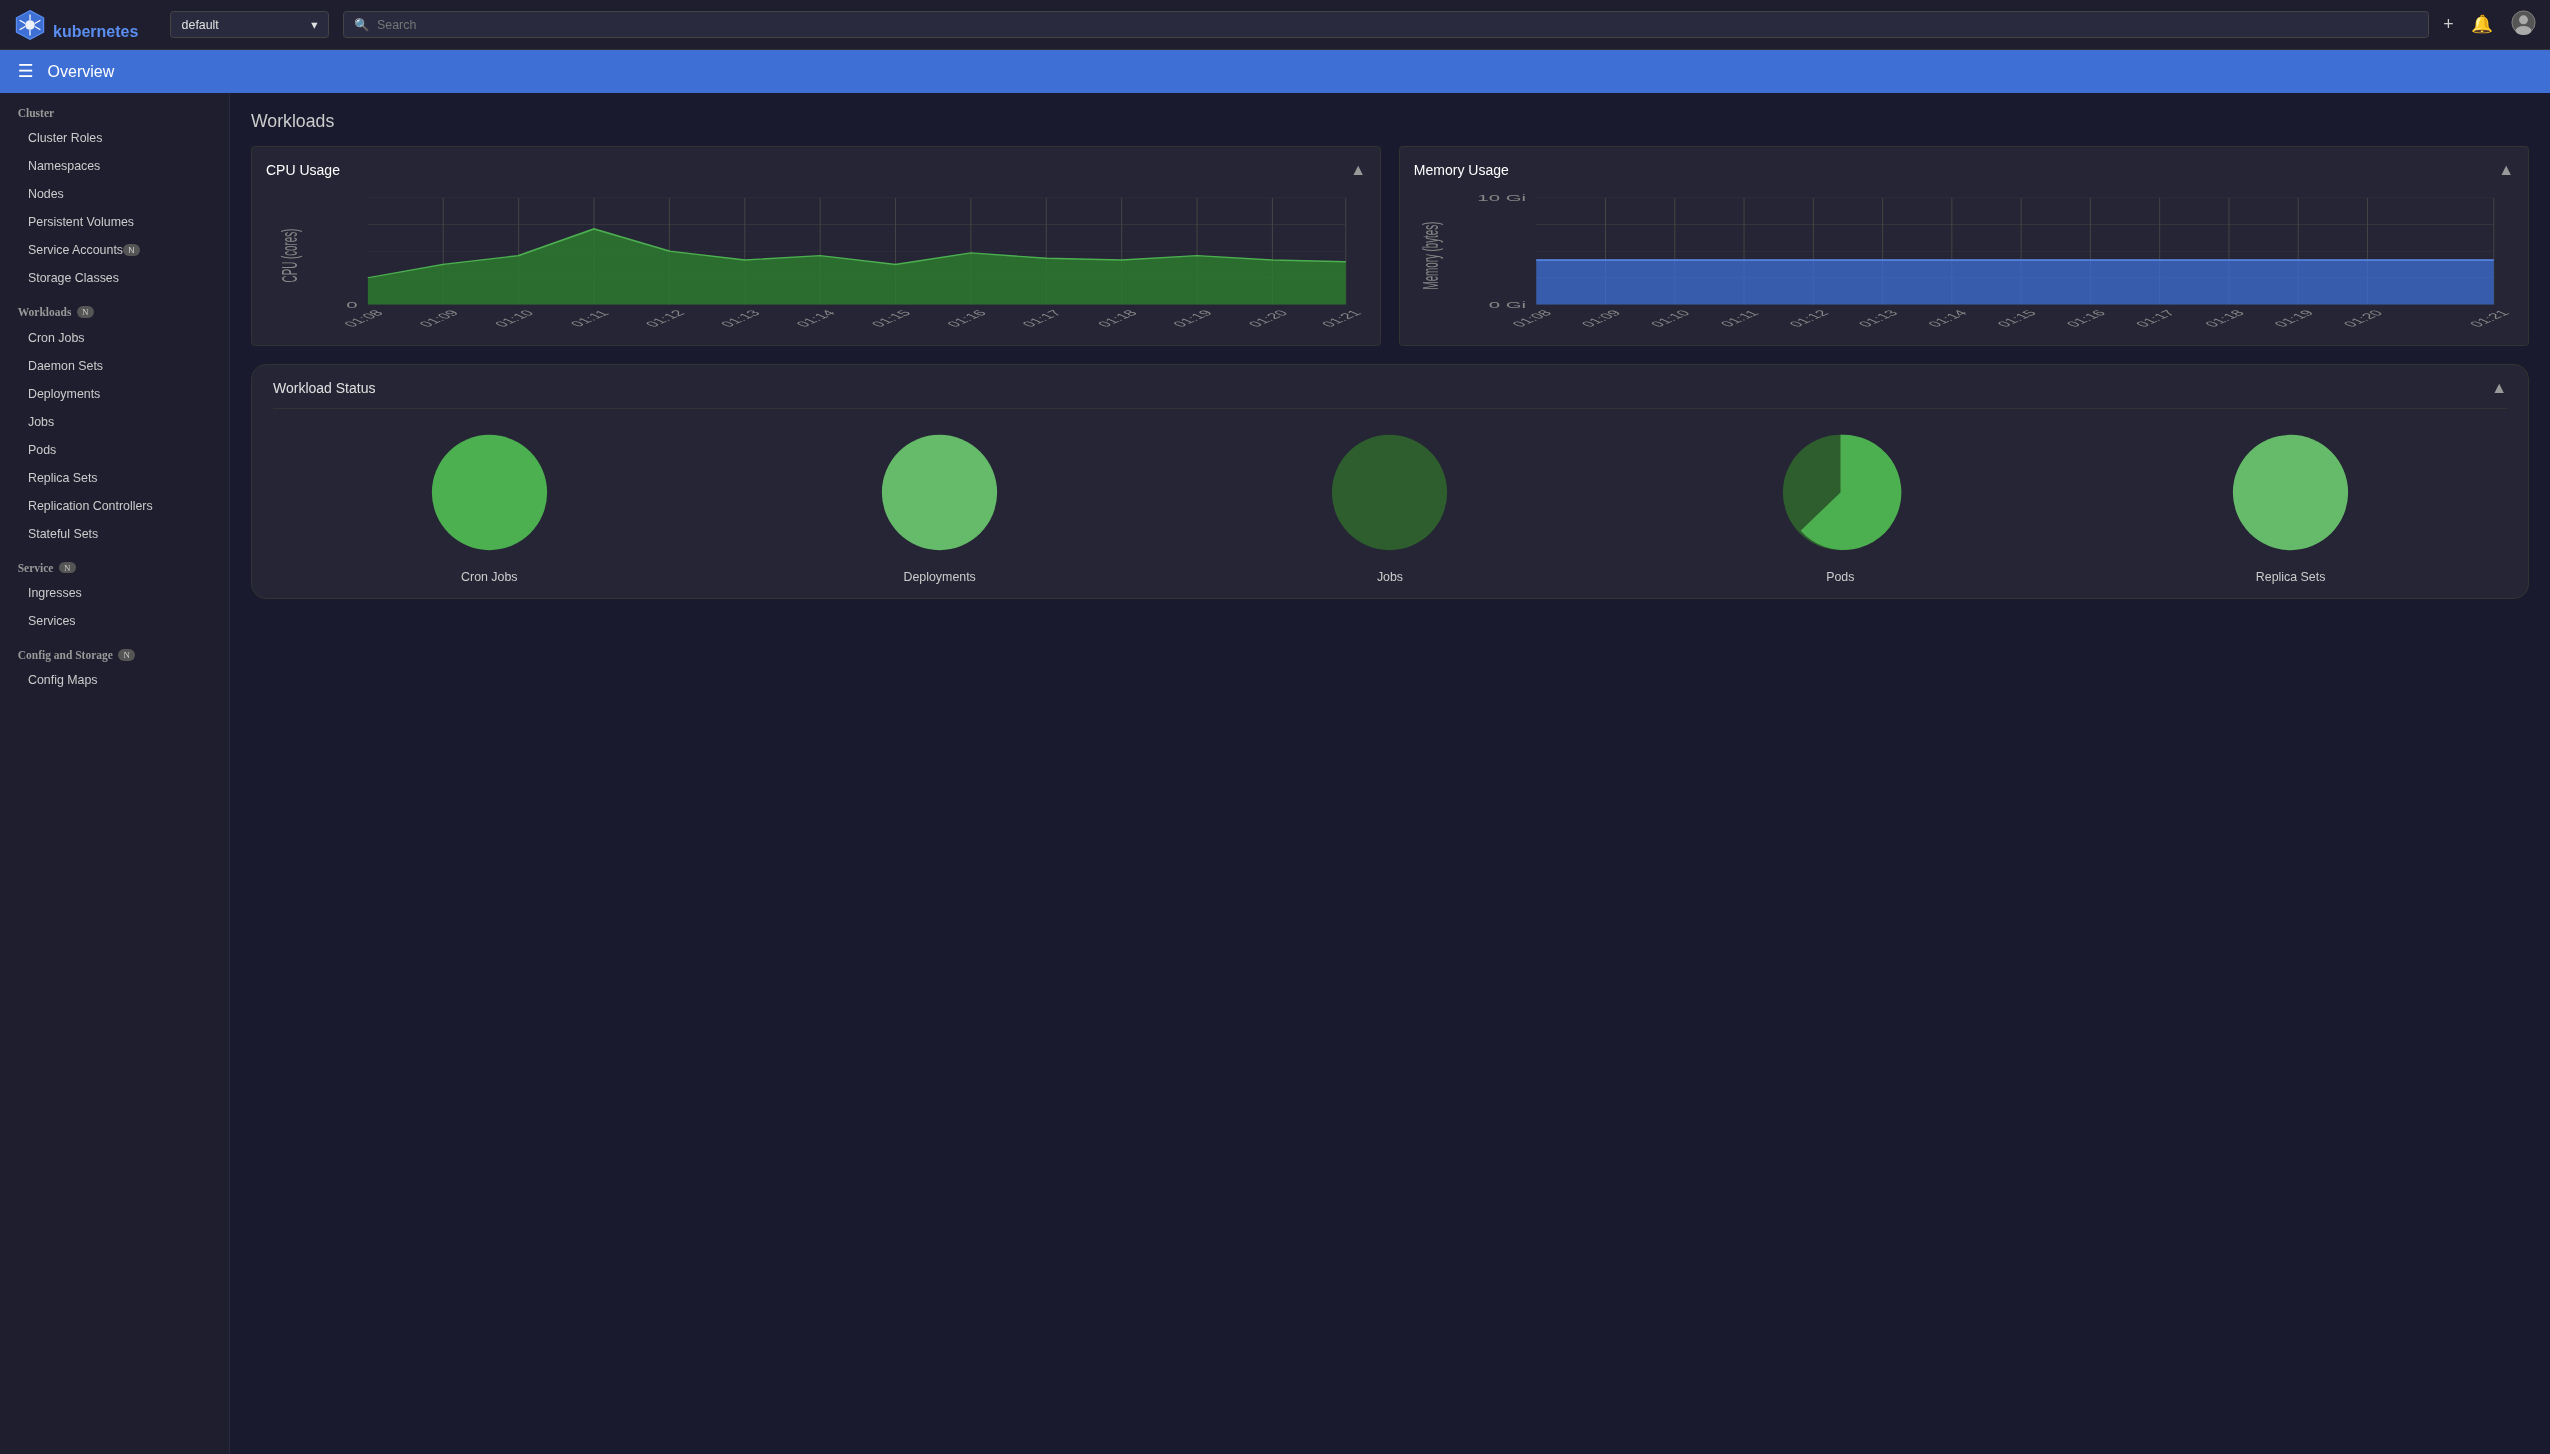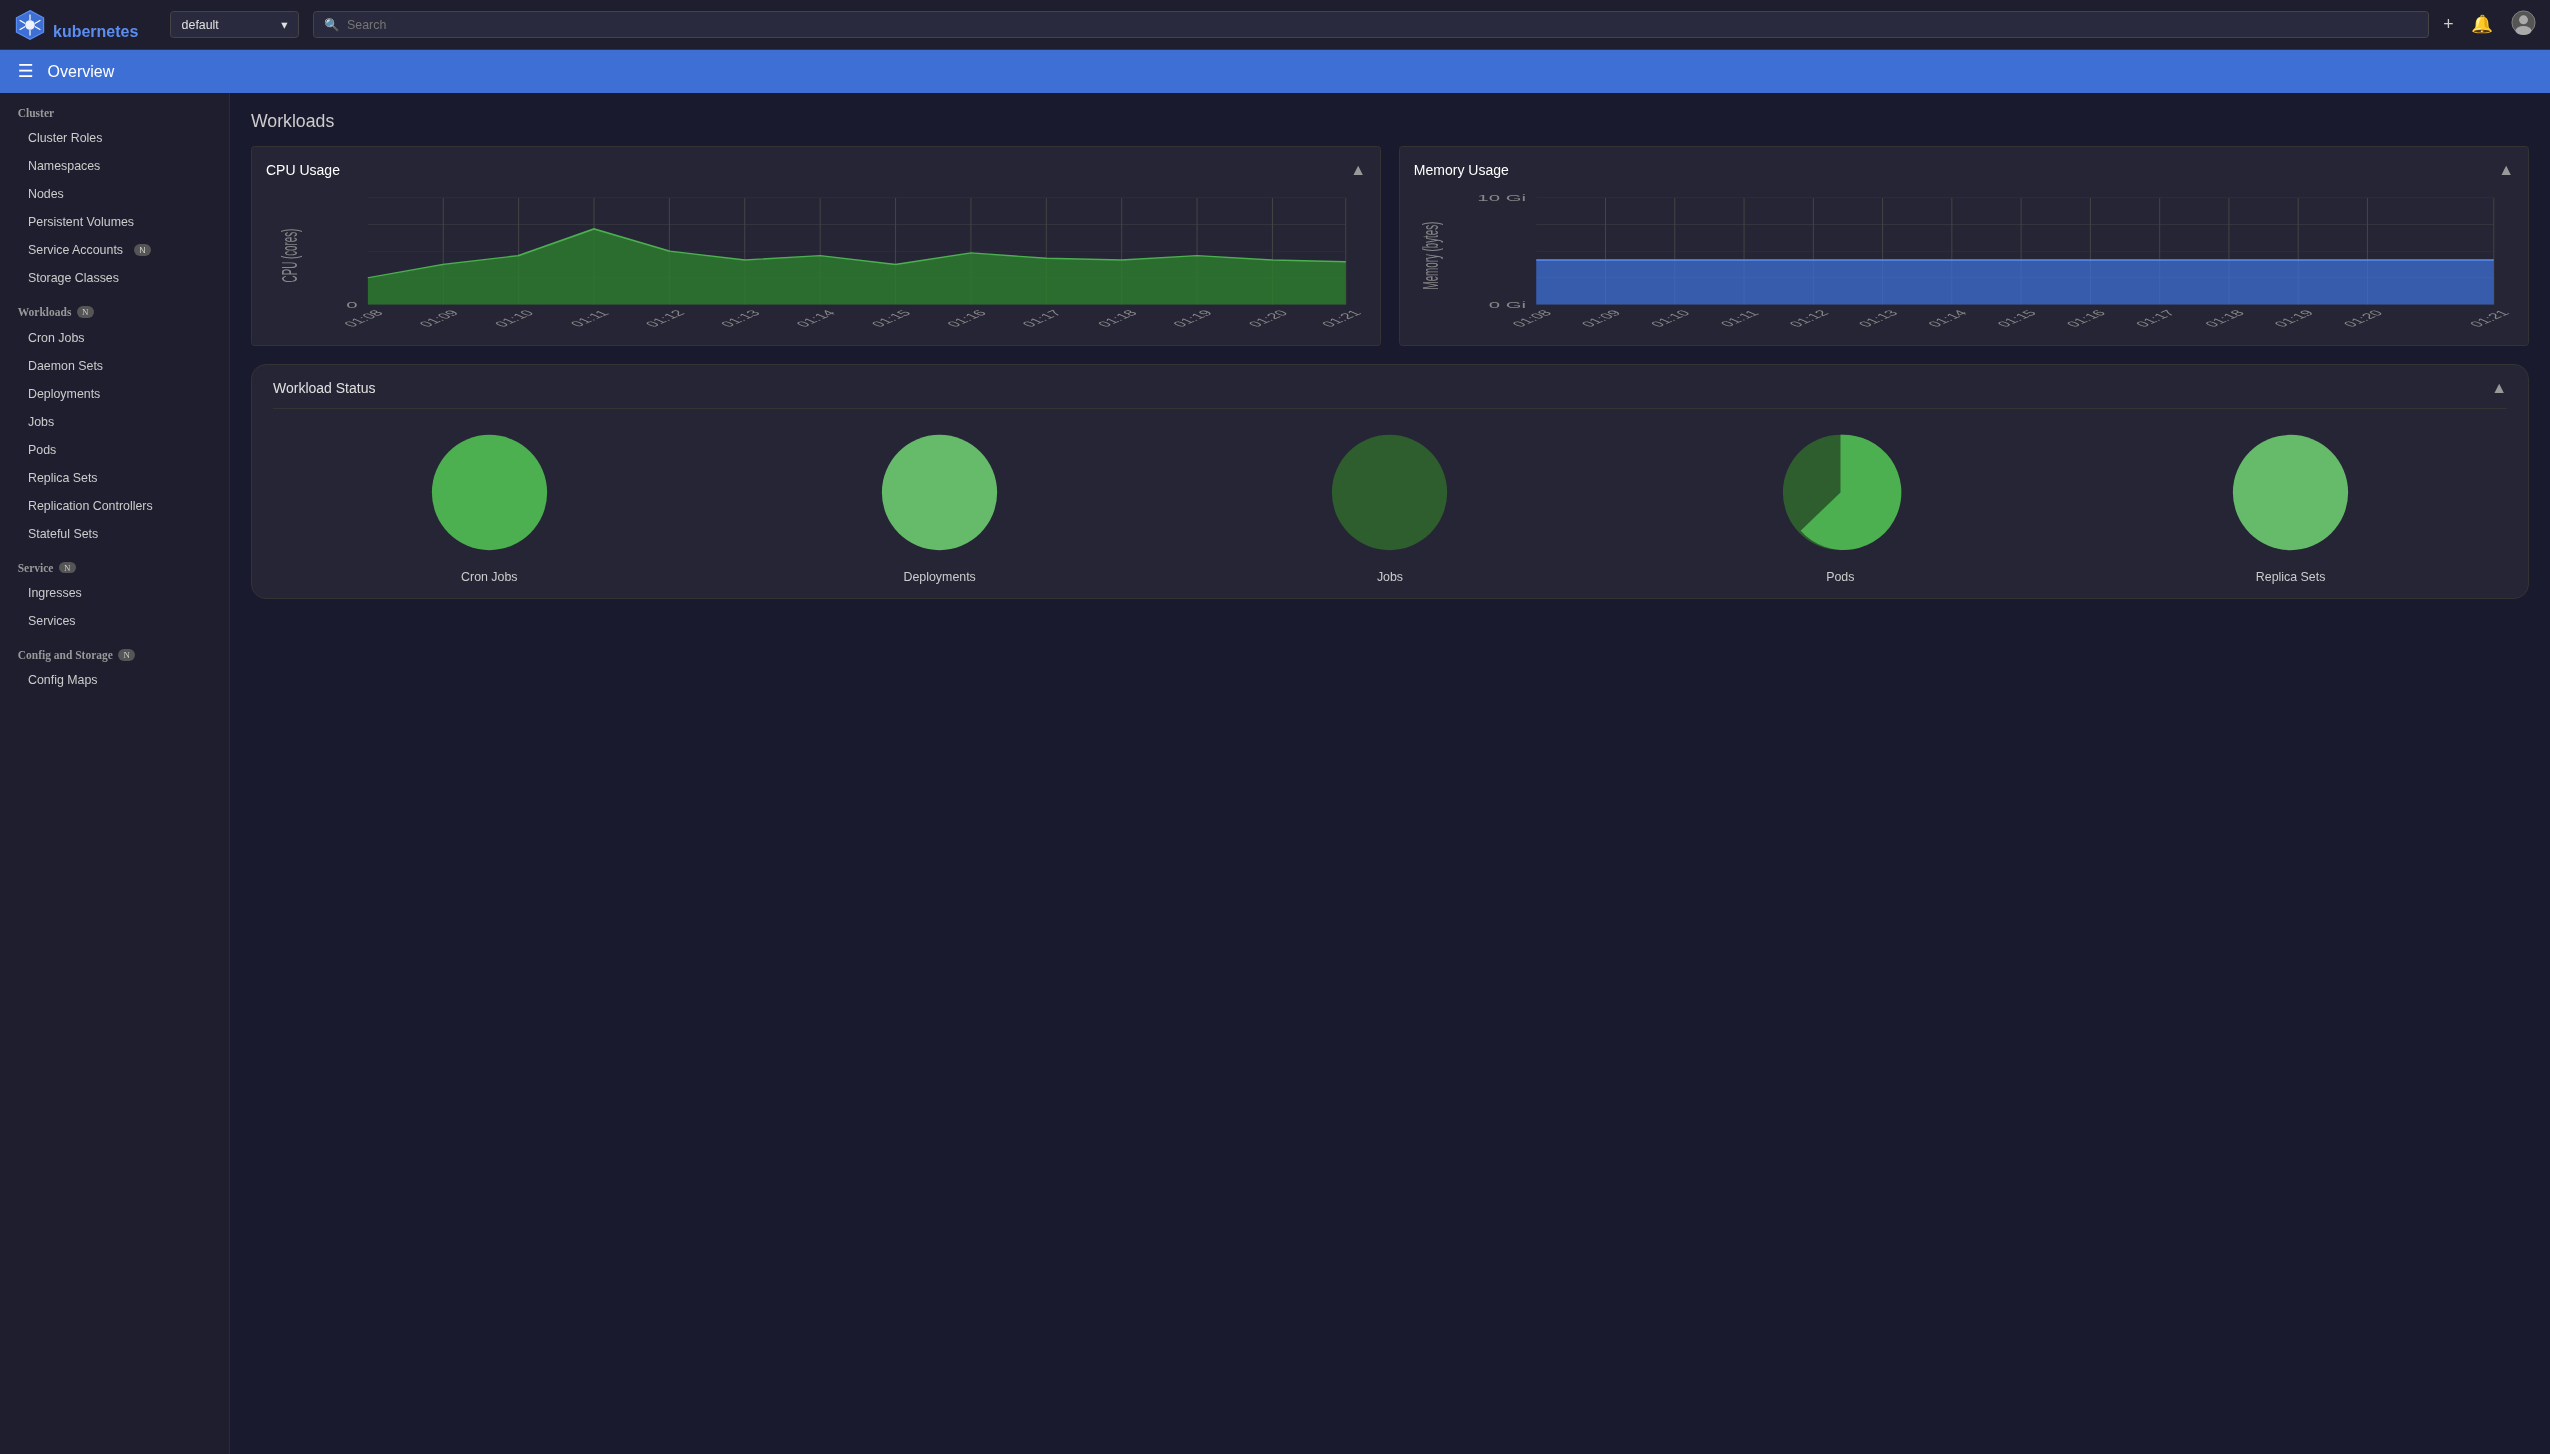--- a/index.html
+++ b/index.html
@@ -28,21 +28,21 @@
       width: 32px;
       height: 32px;
     }
     .namespace-select {
       background: #2a2a3e;
       border: 0.9px solid #444;
       border-radius: 3.5px;
       color: #e0e0e0;
       padding: 5.3px 10.6px;
       font-size: 12.4px;
-      width: 129px;
+      width: 159px;
       display: flex;
       align-items: center;
       justify-content: space-between;
       cursor: pointer;
     }
     .search-bar {
       flex: 1;
       background: #2a2a3e;
       border: 0.9px solid #444;
       border-radius: 3.5px;
@@ -271,21 +271,21 @@
     </div>
     <div class="sidebar-item">
       <span>Namespaces</span>
     </div>
     <div class="sidebar-item">
       <span>Nodes</span>
     </div>
     <div class="sidebar-item">
       <span>Persistent Volumes</span>
     </div>
-    <div class="sidebar-item" style="display:flex;align-items:center;gap:11px;">
+    <div class="sidebar-item" style="display:flex;align-items:center;gap:0;">
       <span>Service Accounts</span>
       <span class="badge">N</span>
     </div>
     <div class="sidebar-item">
       <span>Storage Classes</span>
     </div>
 
     <div class="sidebar-section-label">
       <span>Workloads</span>
       <span class="badge">N</span>

